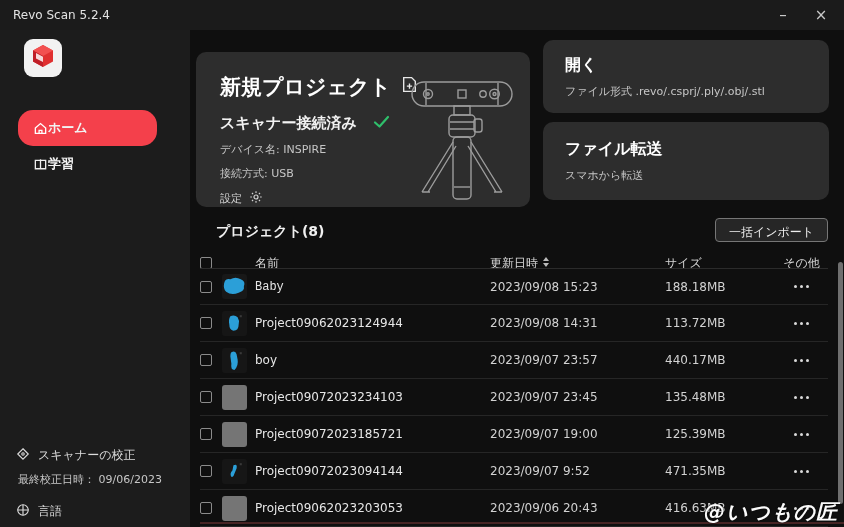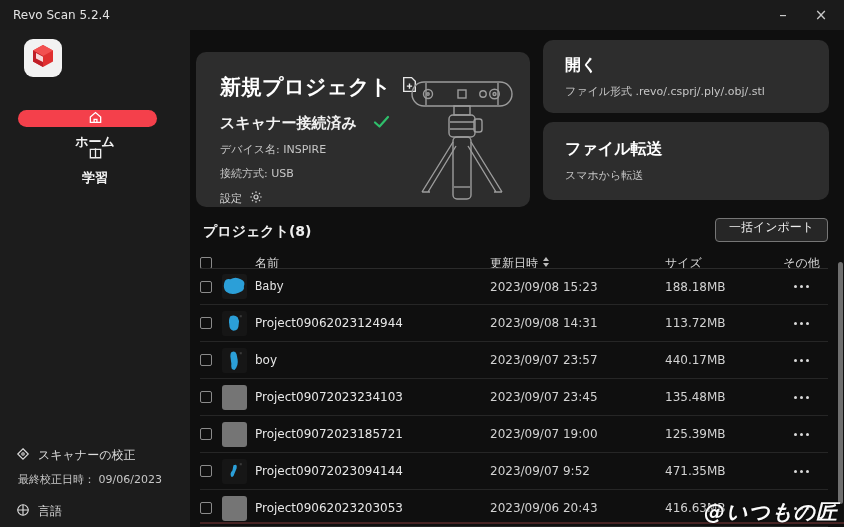--- a/index.html
+++ b/index.html
@@ -10,43 +10,43 @@
   
   .titlebar { position:absolute; top:0; left:0; right:0; height:30px; background:#1b1b1b; z-index:5; }
   .titlebar .title { position:absolute; left:13px; top:8px; font-size:12px; color:#e3e3e3; }
   .win-btn { position:absolute; top:0; width:34px; height:30px; display:flex; align-items:center; justify-content:center; color:#c9c9c9; cursor:default; }
   .win-btn.min { right:44px; font-size:15px; }
   .win-btn.close { right:6px; font-size:15px; }
 
   
   .sidebar { position:absolute; left:0; top:30px; width:190px; bottom:0; background:#1c1c1c; }
   .logo { position:absolute; left:24px; top:9px; width:38px; height:38px; background:#f2f2f2; border-radius:9px; display:flex; align-items:center; justify-content:center; }
-  .nav-item { position:absolute; left:18px; width:139px; height:17px; display:flex; align-items:center; gap:8px; padding-left:15px; border-radius:15px; font-size:13px; font-weight:bold; color:#f2f2f2;flex-direction:column; }
+  .nav-item { position:absolute; left:18px; width:139px; height:36px; display:flex; align-items:center; padding-left:15px; border-radius:15px; font-size:13px; font-weight:bold; color:#f2f2f2; }
   .nav-item.active { background:#f4404b; }
   .nav-item .ic { display:flex; align-items:center; }
   .side-foot { position:absolute; left:16px; display:flex; align-items:center; gap:8px; font-size:12px; color:#dcdcdc; }
   .side-foot.sub { color:#c8c8c8; font-size:11px; padding-left:2px; }
 
   
   .main { position:absolute; left:190px; top:30px; right:0; bottom:0; background:#0f0f0f; }
   .card { position:absolute; background:#2d2d2d; border-radius:10px; }
   .card-new { left:6px; top:22px; width:334px; height:155px; padding:21px 0 0 24px; }
   .card-new h1 { font-size:21px; font-weight:bold; color:#fff; display:flex; align-items:center; gap:9px; }
   .card-new .status { margin-top:13px; font-size:15px; font-weight:bold; color:#f2f2f2; display:flex; align-items:center; gap:16px; }
   .card-new .detail { margin-top:9px; font-size:11px; color:#c6c6c6; }
   .card-new .settings { margin-top:9px; font-size:11px; color:#d6d6d6; display:flex; align-items:center; gap:7px; }
   .scanner-art { position:absolute; right:12px; top:6px; }
   .card-open { left:353px; top:10px; right:15px; height:73px; padding:15px 0 0 22px; }
   .card-open h2, .card-transfer h2 { font-size:16px; font-weight:bold; color:#fff; }
   .card-open .sub, .card-transfer .sub { margin-top:8px; font-size:11px; color:#c6c6c6; }
   .card-transfer { left:353px; top:92px; right:15px; height:78px; padding:17px 0 0 22px; }
 
   .projects-bar { position:absolute; left:10px; right:16px; top:188px; height:28px; }
-  .projects-bar .ptitle { position:absolute; left:3px; top:5px; font-size:14px; font-weight:bold; color:#f0f0f0; }
-  .import-btn { position:absolute; right:0; top:0; height:24px; padding:0 13px; background:#262626; border:1px solid #767676; border-radius:4px; color:#eee; font-size:12px; display:flex; align-items:flex-start; }
+  .projects-bar .ptitle { position:absolute; left:16px; top:5px; font-size:14px; font-weight:bold; color:#f0f0f0; }
+  .import-btn { position:absolute; right:0; top:0; height:24px; padding:0 13px; background:#262626; border:1px solid #767676; border-radius:4px; color:#eee; font-size:12px; display:flex; align-items:flex-end; }
 
   .grid-row { display:grid; grid-template-columns:22px 38px 230px 175px 110px 1fr; align-items:center; }
   .thead { position:absolute; left:10px; right:16px; top:222px; height:22px; font-size:12px; color:#d8d8d8; }
   .thead .sortwrap { display:flex; align-items:center; gap:4px; }
   .thead .col-more { text-align:center; }
   .rows { position:absolute; left:10px; right:16px; top:238px; }
   .row { height:37px; border-bottom:1px solid #262626; font-size:12px; color:#e6e6e6; }
   .row:first-child { border-top:1px solid #2b2b2b; }
   .row .muted { color:#d2d2d2; }
   .checkbox { width:12px; height:12px; border:1px solid #8b8b8b; border-radius:2px; }

